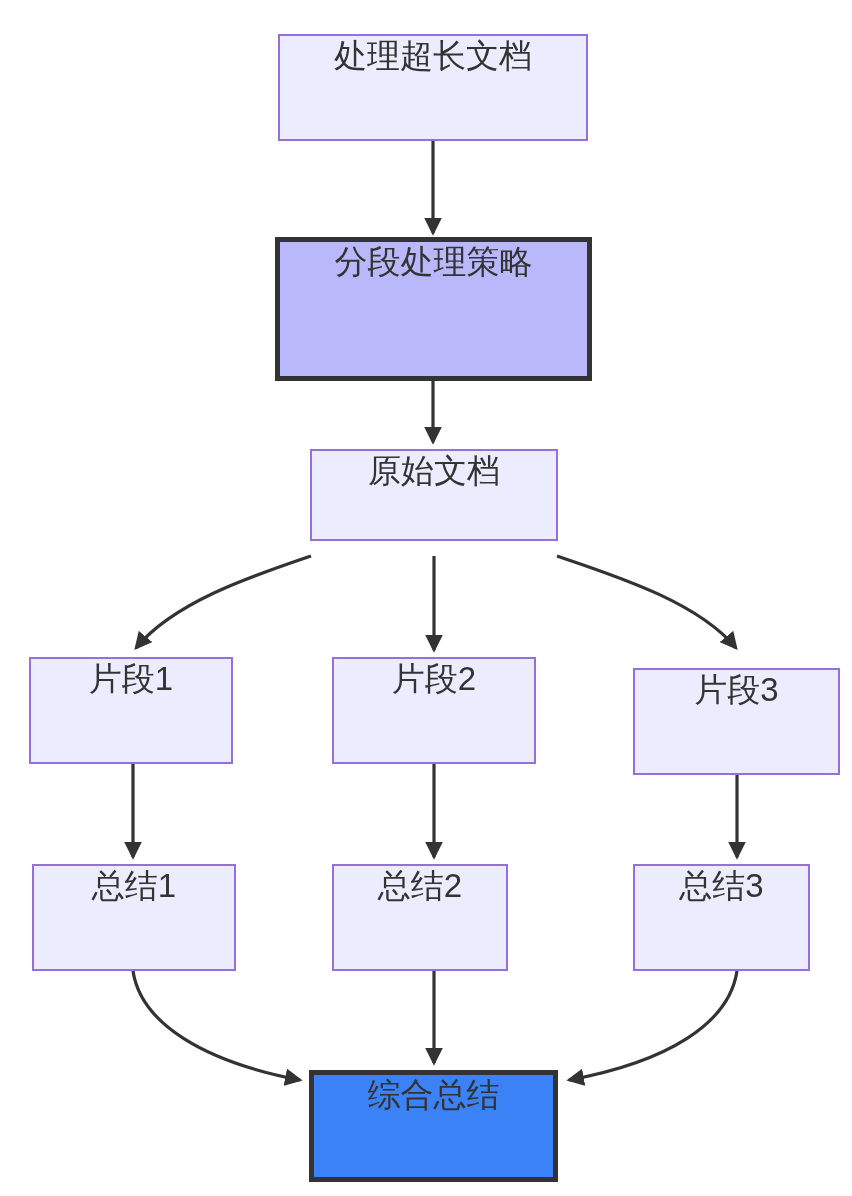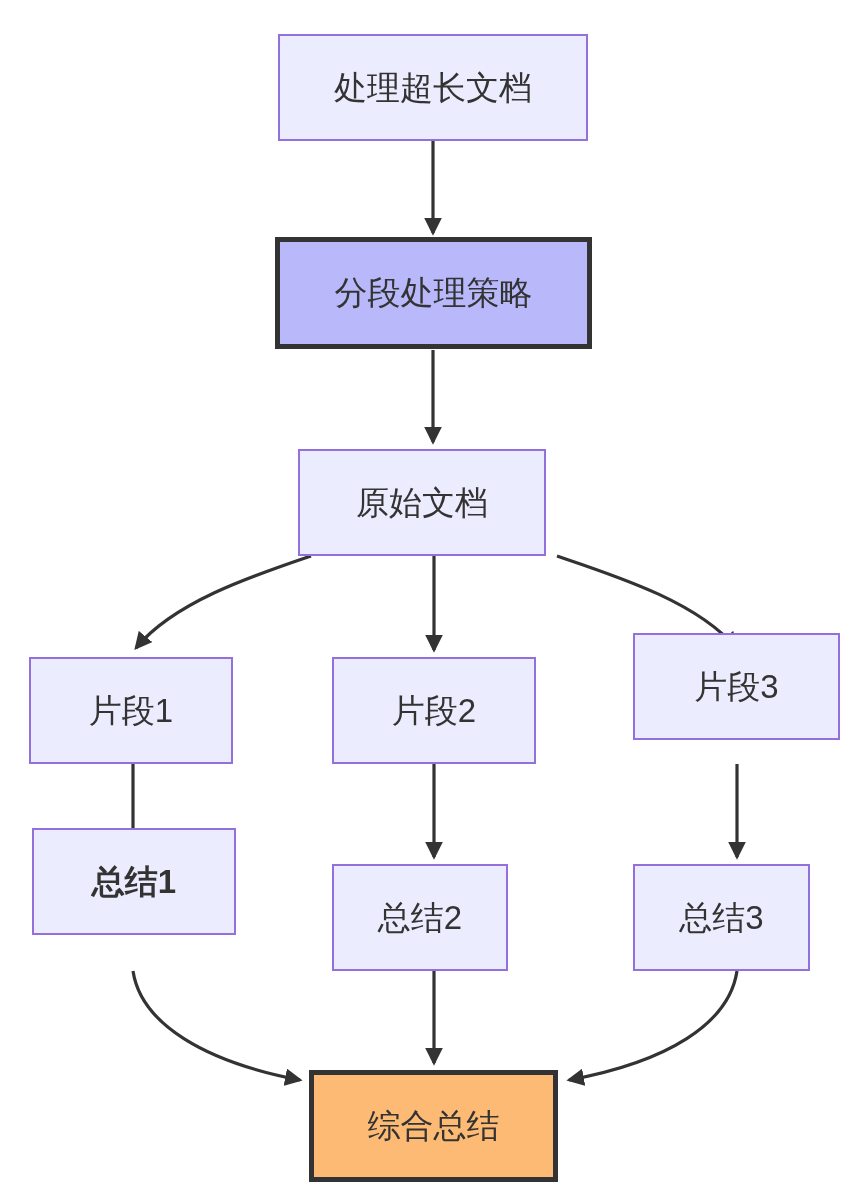--- a/index.html
+++ b/index.html
@@ -25,46 +25,45 @@
   }
   .edge {
     stroke: #333333;
     stroke-width: 3.2;
     fill: none;
   }
   .node {
     position: absolute;
     box-sizing: border-box;
     display: flex;
-    align-items: center;
     justify-content: center;
     background: #ECECFF;
     border: 2.5px solid #9370DB;
     color: #333333;
     font-size: 33px;
     line-height: 1.2;
     white-space: nowrap;
     text-align: center;
   }
   .node.highlight {
     background: #B8B8FA;
     border: 5px solid #333333;
   }
   .node.success {
-    background: #fdba74;
+    background: #3b82f6;
     border: 5px solid #333333;
   }
   
   #node-a { left: 278px; top: 34px;  width: 310px; height: 107px; }
-  #node-b { left: 275px; top: 237px; width: 317px; height: 112px; }
-  #node-c { left: 298px; top: 449px; width: 248px; height: 107px; }
+  #node-b { left: 275px; top: 237px; width: 317px; height: 144px; }
+  #node-c { left: 310px; top: 449px; width: 248px; height: 92px; }
   #node-d { left: 29px;  top: 657px; width: 204px; height: 107px; }
   #node-e { left: 332px; top: 657px; width: 204px; height: 107px; }
-  #node-f { left: 633px; top: 633px; width: 207px; height: 107px; }
-  #node-g { left: 32px;  top: 828px; width: 204px; height: 107px; font-weight: bold; }
+  #node-f { left: 633px; top: 668px; width: 207px; height: 107px; }
+  #node-g { left: 32px;  top: 864px; width: 204px; height: 107px; }
   #node-h { left: 332px; top: 864px; width: 176px; height: 107px; }
   #node-i { left: 633px; top: 864px; width: 177px; height: 107px; }
   #node-j { left: 309px; top: 1070px; width: 249px; height: 112px; }
 </style>
 </head>
 <body>
 
 <div class="canvas">
 
   <svg class="edges-layer" width="852" height="1196" viewBox="0 0 852 1196" xmlns="http://www.w3.org/2000/svg">

